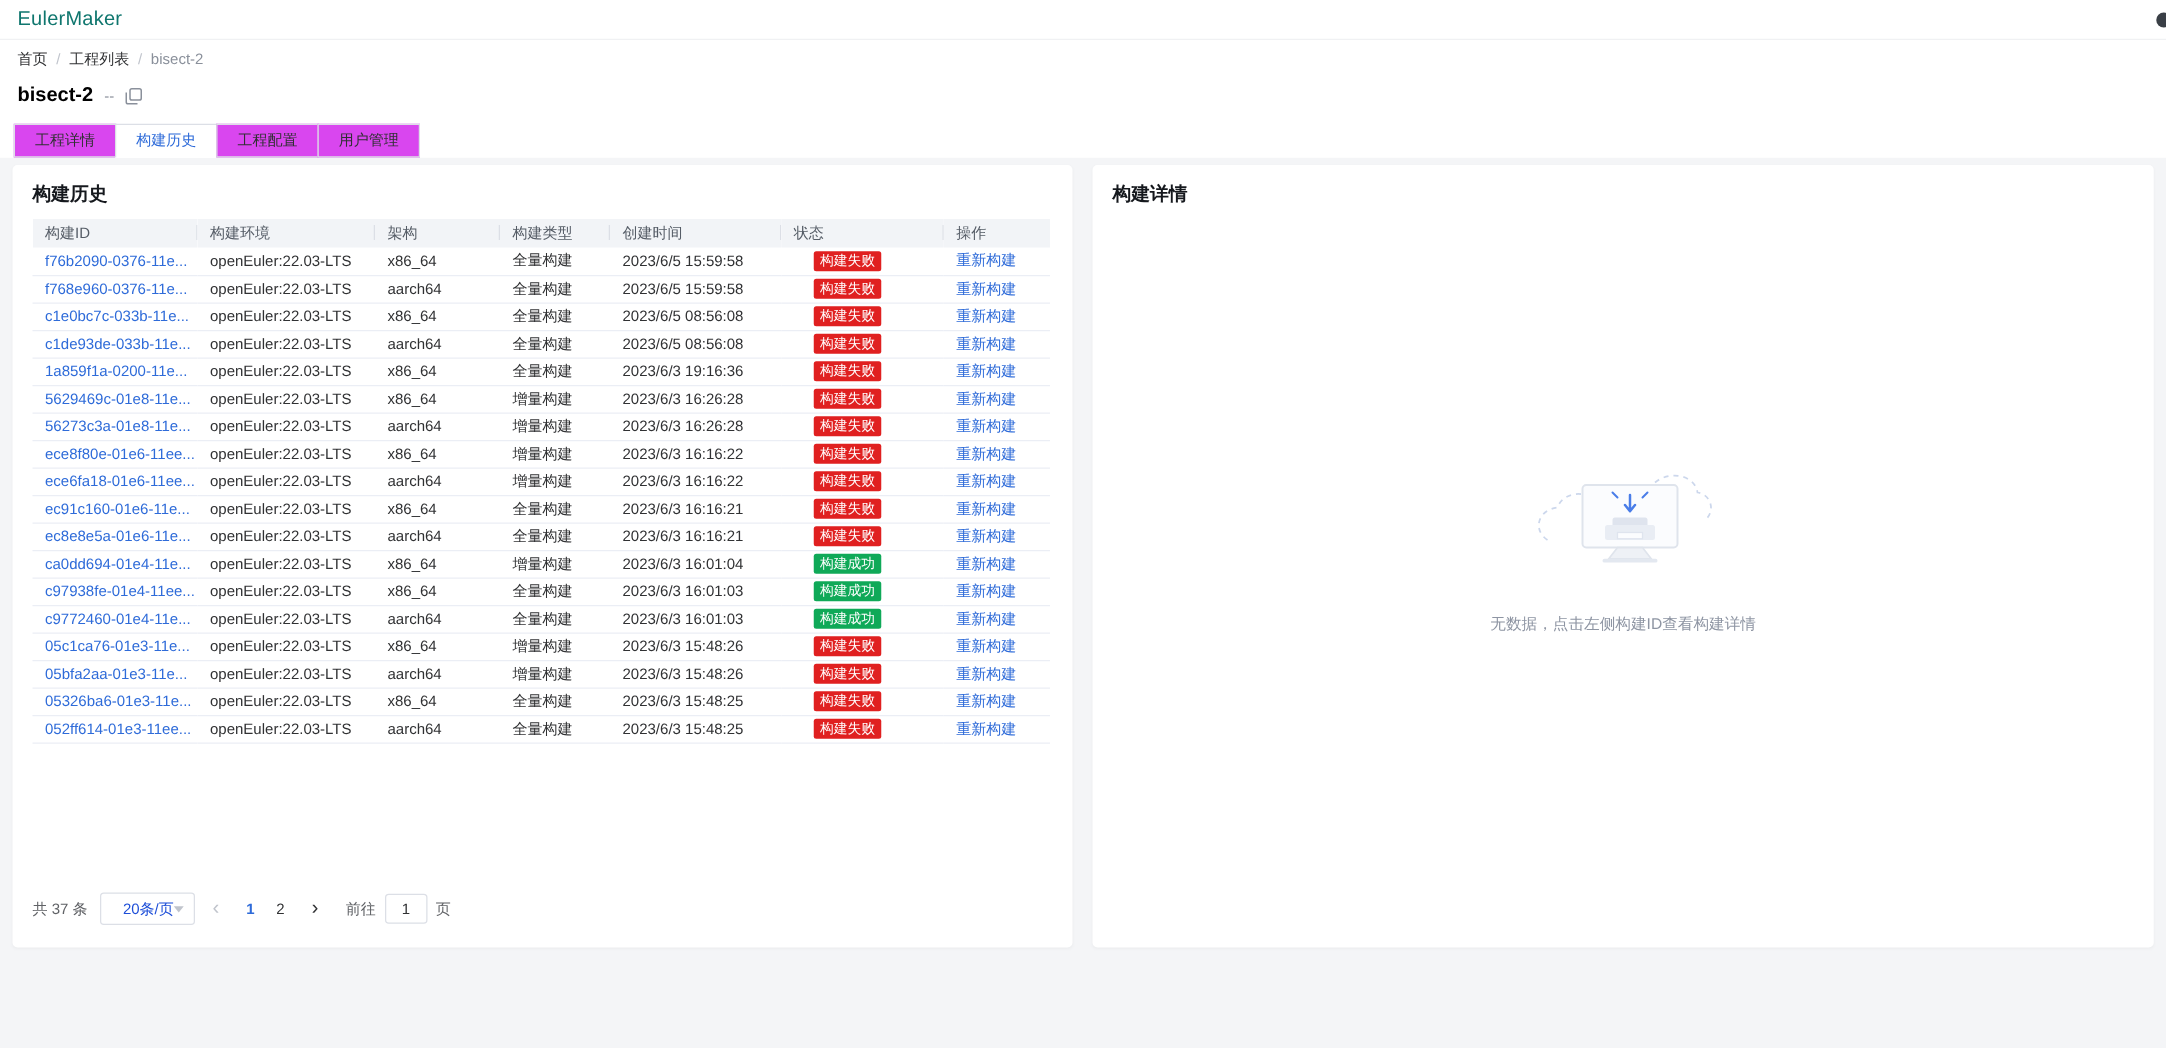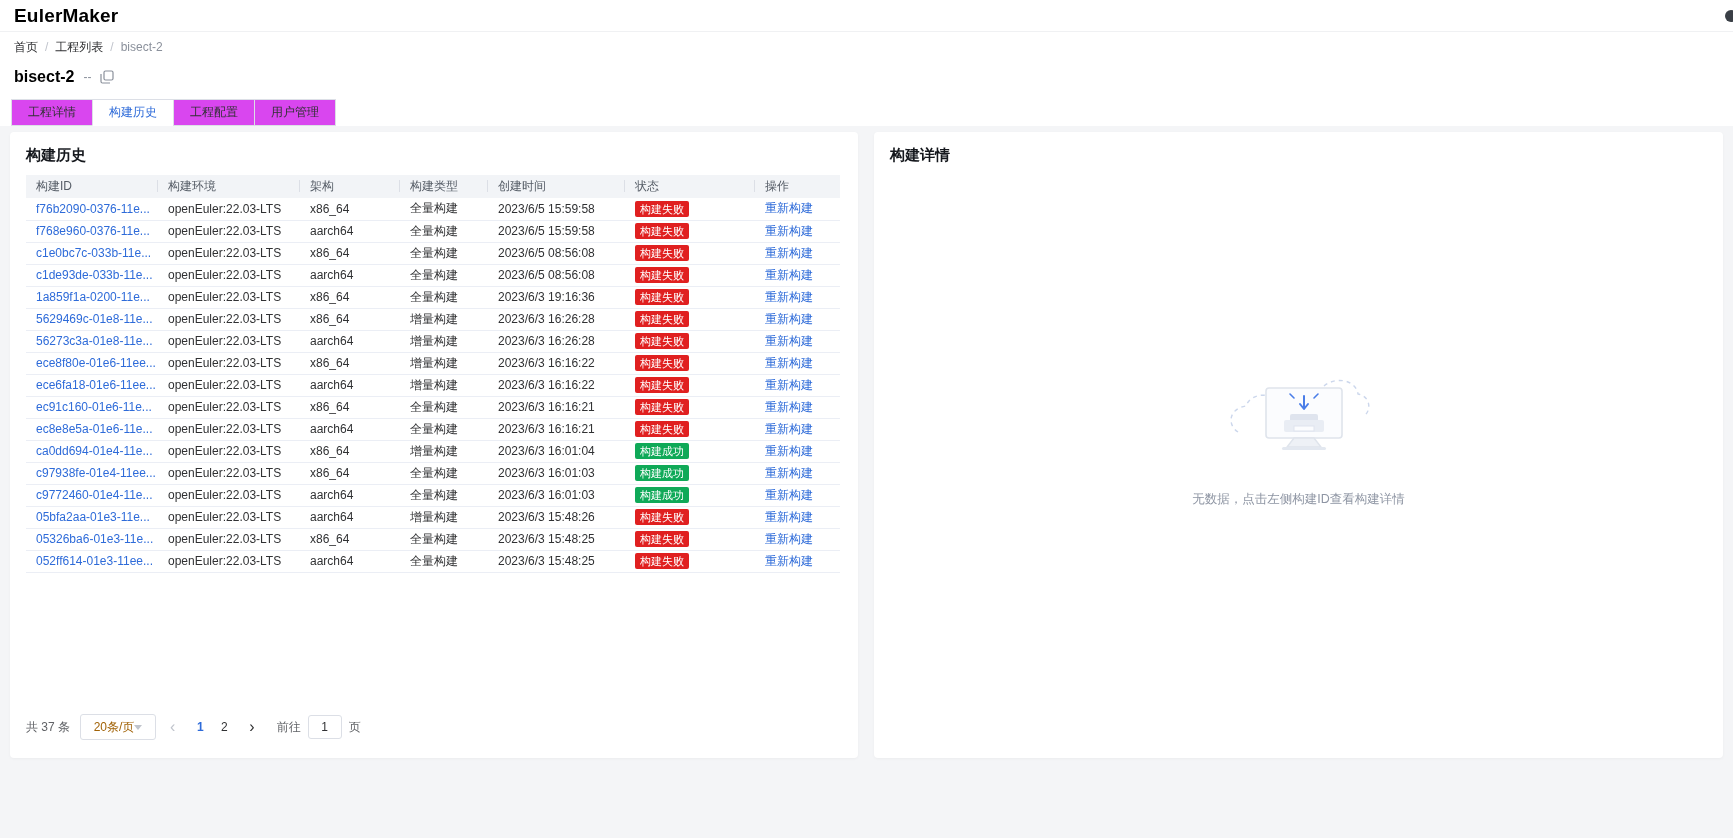--- a/index.html
+++ b/index.html
@@ -8,21 +8,21 @@
     font-family: "Liberation Sans", "DejaVu Sans", sans-serif;
     background: #f4f5f7;
     color: #303133;
     font-size: 12px;
   }
   
   .topbar {
     height: 32px; background: #fff; border-bottom: 1px solid #f0f1f3;
     display: flex; align-items: center; padding: 0 14px; position: relative;
   }
-  .app-title { font-size: 19px; font-weight: 700; color: #000000; letter-spacing: .2px; }
+  .app-title { font-size: 16px; font-weight: 400; color: #0f766e; letter-spacing: .2px; }
   .topbar-right-icon {
     position: absolute; right: -4px; top: 10px; width: 12px; height: 12px;
     border-radius: 50%; background: #3a3f46;
   }
   .white-block { background: #fff; }
   .breadcrumb {
     height: 30px; display: flex; align-items: center; gap: 7px; padding: 0 14px;
     font-size: 12px;
   }
   .crumb { color: #303133; cursor: pointer; }
@@ -60,33 +60,33 @@
   thead th:not(:last-child)::after {
     content: ""; position: absolute; right: 0; top: 5px; width: 1px; height: 12px; background: #dcdfe6;
   }
   tbody td { height: 22px; border-bottom: 1px solid #ebeef5; color: #303133; }
   .col-0 { width: 132px; } .col-1 { width: 142px; } .col-2 { width: 100px; }
   .col-3 { width: 88px; }  .col-4 { width: 137px; } .col-5 { width: 130px; }
   .col-6 { width: 85px; }
   .id-link, .action-link { color: var(--accent, #2e6bd9); text-decoration: none; cursor: pointer; }
   .badge {
     display: inline-block; color: #fff; font-size: 11px; line-height: 16px;
-    padding: 0 5px; border-radius: 2px;
+    padding: 0 5px; border-radius: 2px; margin-left: 16px;
   }
   .badge.fail { background: var(--fail, #e02020); }
   .badge.success { background: var(--success, #0fa958); }
   
   .pagination {
     margin-top: auto; display: flex; align-items: center; gap: 10px;
     color: #606266; font-size: 12px; padding-bottom: 4px;
   }
   .page-size-select {
     width: 76px; height: 26px; border: 1px solid #dcdfe6; border-radius: 3px;
-    display: flex; align-items: center; justify-content: center;
-    padding: 0 8px; cursor: pointer; background: #fff; color: #a16207;
+    display: flex; align-items: center; justify-content: flex-end;
+    padding: 0 8px; cursor: pointer; background: #fff; color: #1d4ed8;
   }
   .select-caret {
     width: 0; height: 0; border-left: 4px solid transparent; border-right: 4px solid transparent;
     border-top: 5px solid #c0c4cc;
   }
   .pager-arrow {
     border: none; background: transparent; font-size: 16px; line-height: 1;
     color: #303133; cursor: pointer; padding: 0 4px; font-family: inherit;
   }
   .pager-arrow.prev { color: #c0c4cc; }
@@ -279,20 +279,29 @@
             <td class="col-5"><span class="badge success">构建成功</span></td>
             <td class="col-6"><a class="action-link">重新构建</a></td>
           </tr>
           <tr>
             <td class="col-0"><a class="id-link">c9772460-01e4-11e...</a></td>
             <td class="col-1">openEuler:22.03-LTS</td>
             <td class="col-2">aarch64</td>
             <td class="col-3">全量构建</td>
             <td class="col-4">2023/6/3 16:01:03</td>
             <td class="col-5"><span class="badge success">构建成功</span></td>
+            <td class="col-6"><a class="action-link">重新构建</a></td>
+          </tr>
+          <tr>
+            <td class="col-0"><a class="id-link">05c1ca76-01e3-11e...</a></td>
+            <td class="col-1">openEuler:22.03-LTS</td>
+            <td class="col-2">x86_64</td>
+            <td class="col-3">增量构建</td>
+            <td class="col-4">2023/6/3 15:48:26</td>
+            <td class="col-5"><span class="badge fail">构建失败</span></td>
             <td class="col-6"><a class="action-link">重新构建</a></td>
           </tr>
           <tr>
             <td class="col-0"><a class="id-link">05bfa2aa-01e3-11e...</a></td>
             <td class="col-1">openEuler:22.03-LTS</td>
             <td class="col-2">aarch64</td>
             <td class="col-3">增量构建</td>
             <td class="col-4">2023/6/3 15:48:26</td>
             <td class="col-5"><span class="badge fail">构建失败</span></td>
             <td class="col-6"><a class="action-link">重新构建</a></td>

